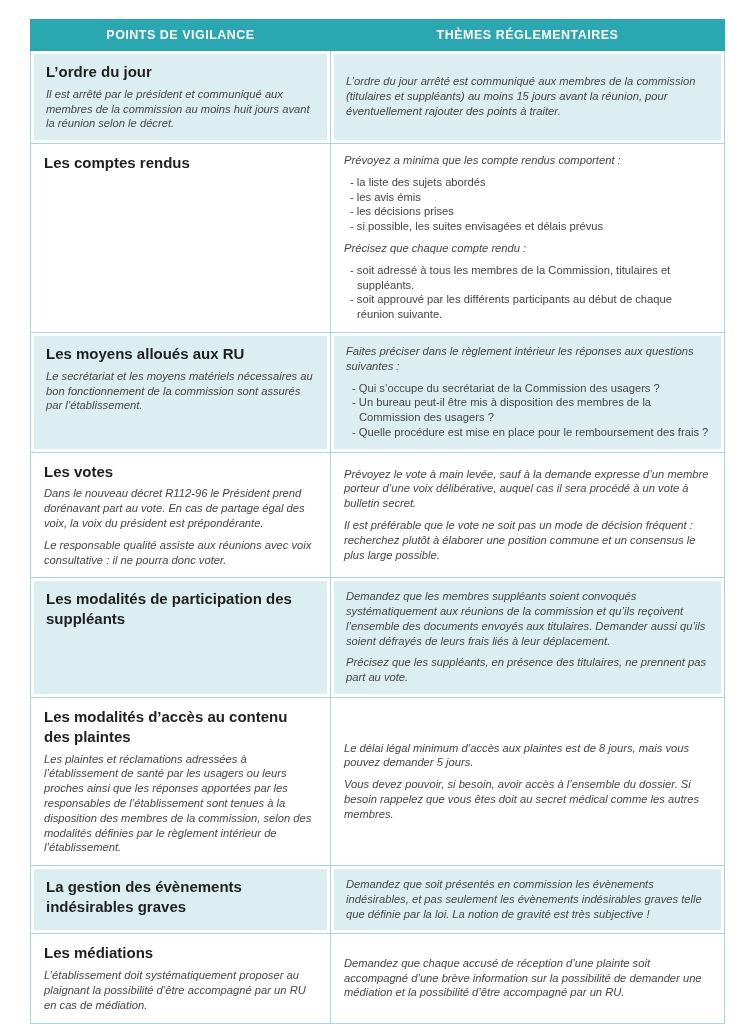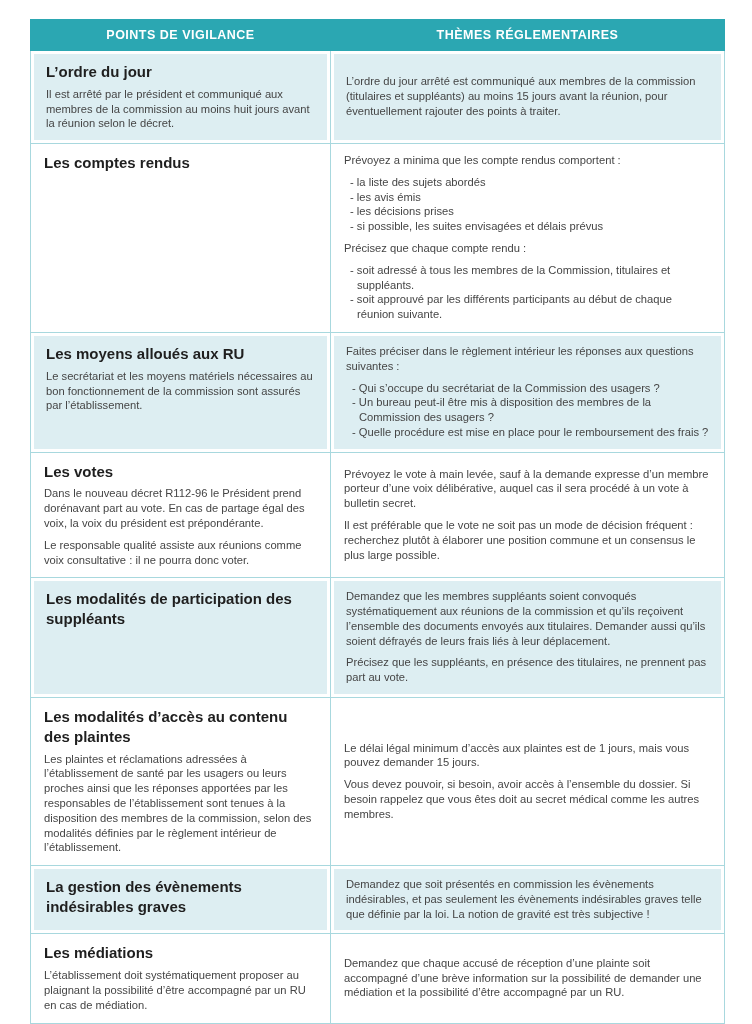--- a/index.html
+++ b/index.html
@@ -50,21 +50,21 @@
     box-shadow:inset 0 0 0 3px #fff;
     padding:11px 15px 12px 15px;
   }
   .cell-title{
     font-weight:bold;
     font-size:15px;
     color:var(--title-text);
     margin-bottom:5px;
   }
   .cell-title:last-child{margin-bottom:0;}
-  .para{margin-bottom:7px;}
+  .para{margin-bottom:7px;font-style:italic;}
   .para:last-child{margin-bottom:0;}
   .list{margin-bottom:7px;padding-left:3px;}
   .list:last-child{margin-bottom:0;}
   .list-item{padding-left:10px;text-indent:-7px;}
 </style>
 </head>
 <body>
 
 <div class="page">
   <table class="doc-table">
@@ -118,21 +118,21 @@
               <div class="list-item">- Qui s’occupe du secrétariat de la Commission des usagers ?</div>
               <div class="list-item">- Un bureau peut-il être mis à disposition des membres de la Commission des usagers ?</div>
               <div class="list-item">- Quelle procédure est mise en place pour le remboursement des frais ?</div>
             </div>
           </td>
         </tr>
         <tr>
           <td class="cell-left">
             <div class="cell-title">Les votes</div>
             <div class="para">Dans le nouveau décret R112-96 le Président prend dorénavant part au vote. En cas de partage égal des voix, la voix du président est prépondérante.</div>
-            <div class="para">Le responsable qualité assiste aux réunions comme voix consultative : il ne pourra donc voter.</div>
+            <div class="para">Le responsable qualité assiste aux réunions avec voix consultative : il ne pourra donc voter.</div>
           </td>
           <td class="cell-right">
             <div class="para">Prévoyez le vote à main levée, sauf à la demande expresse d’un membre porteur d’une voix délibérative, auquel cas il sera procédé à un vote à bulletin secret.</div>
             <div class="para">Il est préférable que le vote ne soit pas un mode de décision fréquent : recherchez plutôt à élaborer une position commune et un consensus le plus large possible.</div>
           </td>
         </tr>
         <tr>
           <td class="cell-left">
             <div class="cell-title">Les modalités de participation des suppléants</div>
           </td>
@@ -140,21 +140,21 @@
             <div class="para">Demandez que les membres suppléants soient convoqués systématiquement aux réunions de la commission et qu’ils reçoivent l’ensemble des documents envoyés aux titulaires. Demander aussi qu’ils soient défrayés de leurs frais liés à leur déplacement.</div>
             <div class="para">Précisez que les suppléants, en présence des titulaires, ne prennent pas part au vote.</div>
           </td>
         </tr>
         <tr>
           <td class="cell-left">
             <div class="cell-title">Les modalités d’accès au contenu des plaintes</div>
             <div class="para">Les plaintes et réclamations adressées à l’établissement de santé par les usagers ou leurs proches ainsi que les réponses apportées par les responsables de l’établissement sont tenues à la disposition des membres de la commission, selon des modalités définies par le règlement intérieur de l’établissement.</div>
           </td>
           <td class="cell-right">
-            <div class="para">Le délai légal minimum d’accès aux plaintes est de 1 jours, mais vous pouvez demander 15 jours.</div>
+            <div class="para">Le délai légal minimum d’accès aux plaintes est de 8 jours, mais vous pouvez demander 5 jours.</div>
             <div class="para">Vous devez pouvoir, si besoin, avoir accès à l’ensemble du dossier. Si besoin rappelez que vous êtes doit au secret médical comme les autres membres.</div>
           </td>
         </tr>
         <tr>
           <td class="cell-left">
             <div class="cell-title">La gestion des évènements indésirables graves</div>
           </td>
           <td class="cell-right">
             <div class="para">Demandez que soit présentés en commission les évènements indésirables, et pas seulement les évènements indésirables graves telle que définie par la loi. La notion de gravité est très subjective !</div>
           </td>

